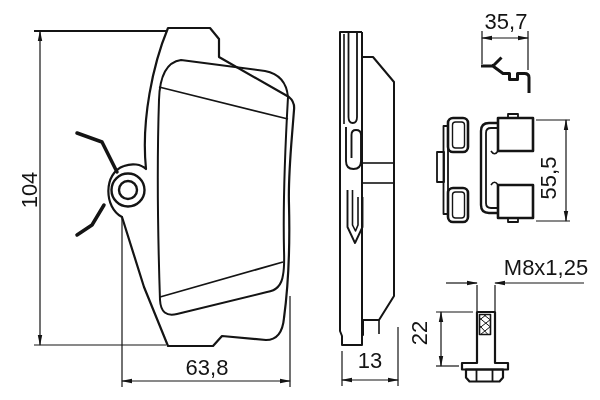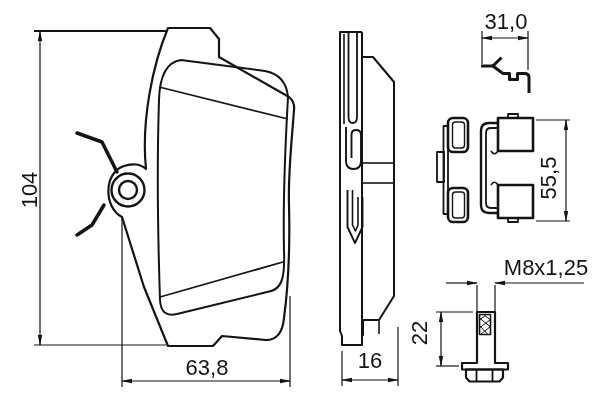--- a/index.html
+++ b/index.html
@@ -153,19 +153,19 @@
       <path fill="none" d="M495,285 L495,311"></path>
       <path fill="none" d="M446,283 L477,283"></path>
       <path fill="none" d="M495,283 L584,283"></path>
       <polygon stroke="none" points="478,283 467,280.8 467,285.2"></polygon>
       <polygon stroke="none" points="494,283 505,280.8 505,285.2"></polygon>
     </g>
   </svg>
 
   <div class="dim-label rot" style="left:30px;top:190px;">104</div>
   <div class="dim-label" style="left:207px;top:368px;">63,8</div>
-  <div class="dim-label" style="left:370px;top:361px;">16</div>
-  <div class="dim-label" style="left:506px;top:22px;">31,0</div>
+  <div class="dim-label" style="left:370px;top:361px;">13</div>
+  <div class="dim-label" style="left:506px;top:22px;">35,7</div>
   <div class="dim-label rot" style="left:549px;top:178px;">55,5</div>
   <div class="dim-label rot" style="left:420px;top:333px;">22</div>
   <div class="dim-label" style="left:546px;top:268px;">M8x1,25</div>
 
 </div>
 
 </body></html>

